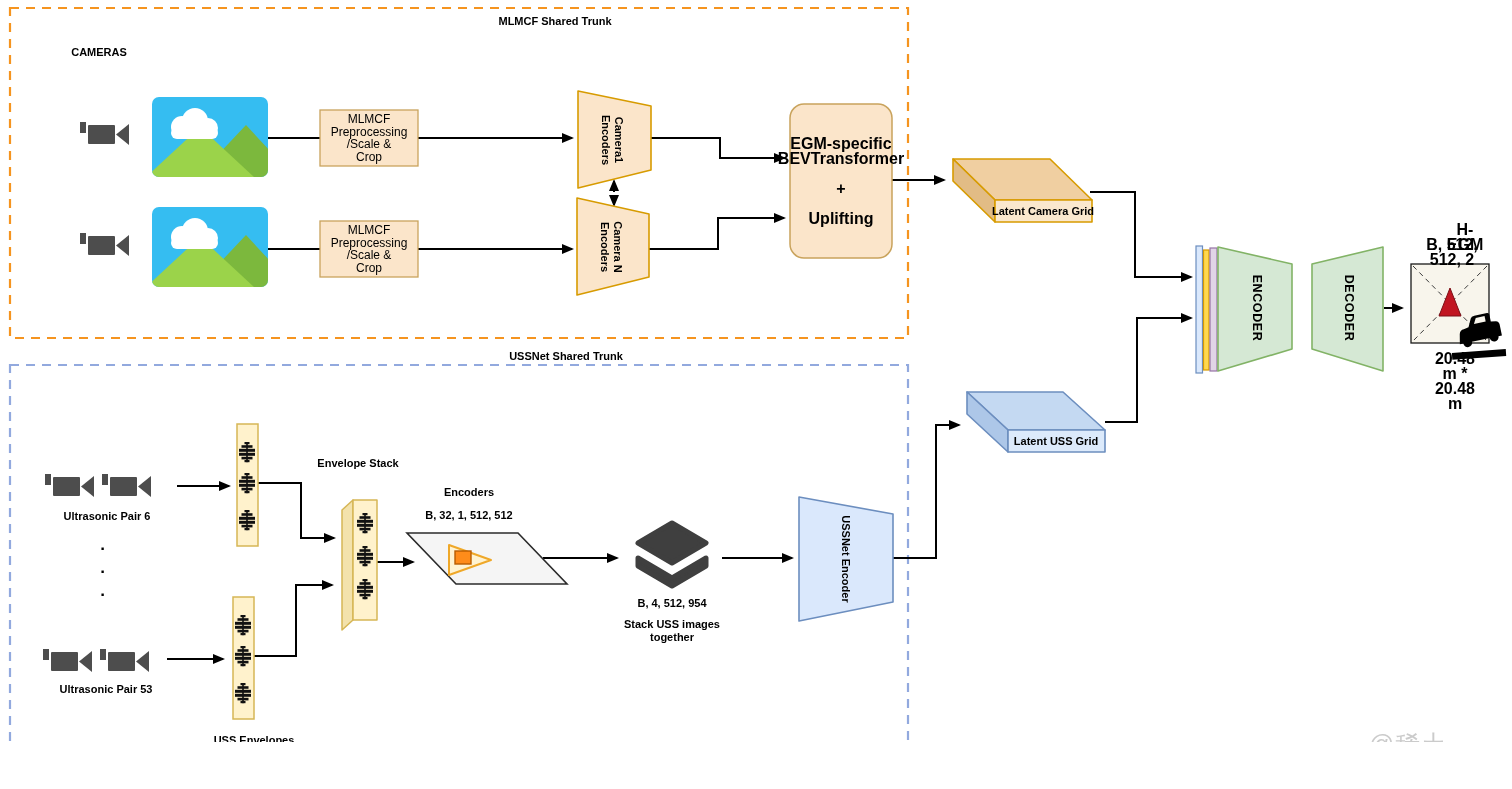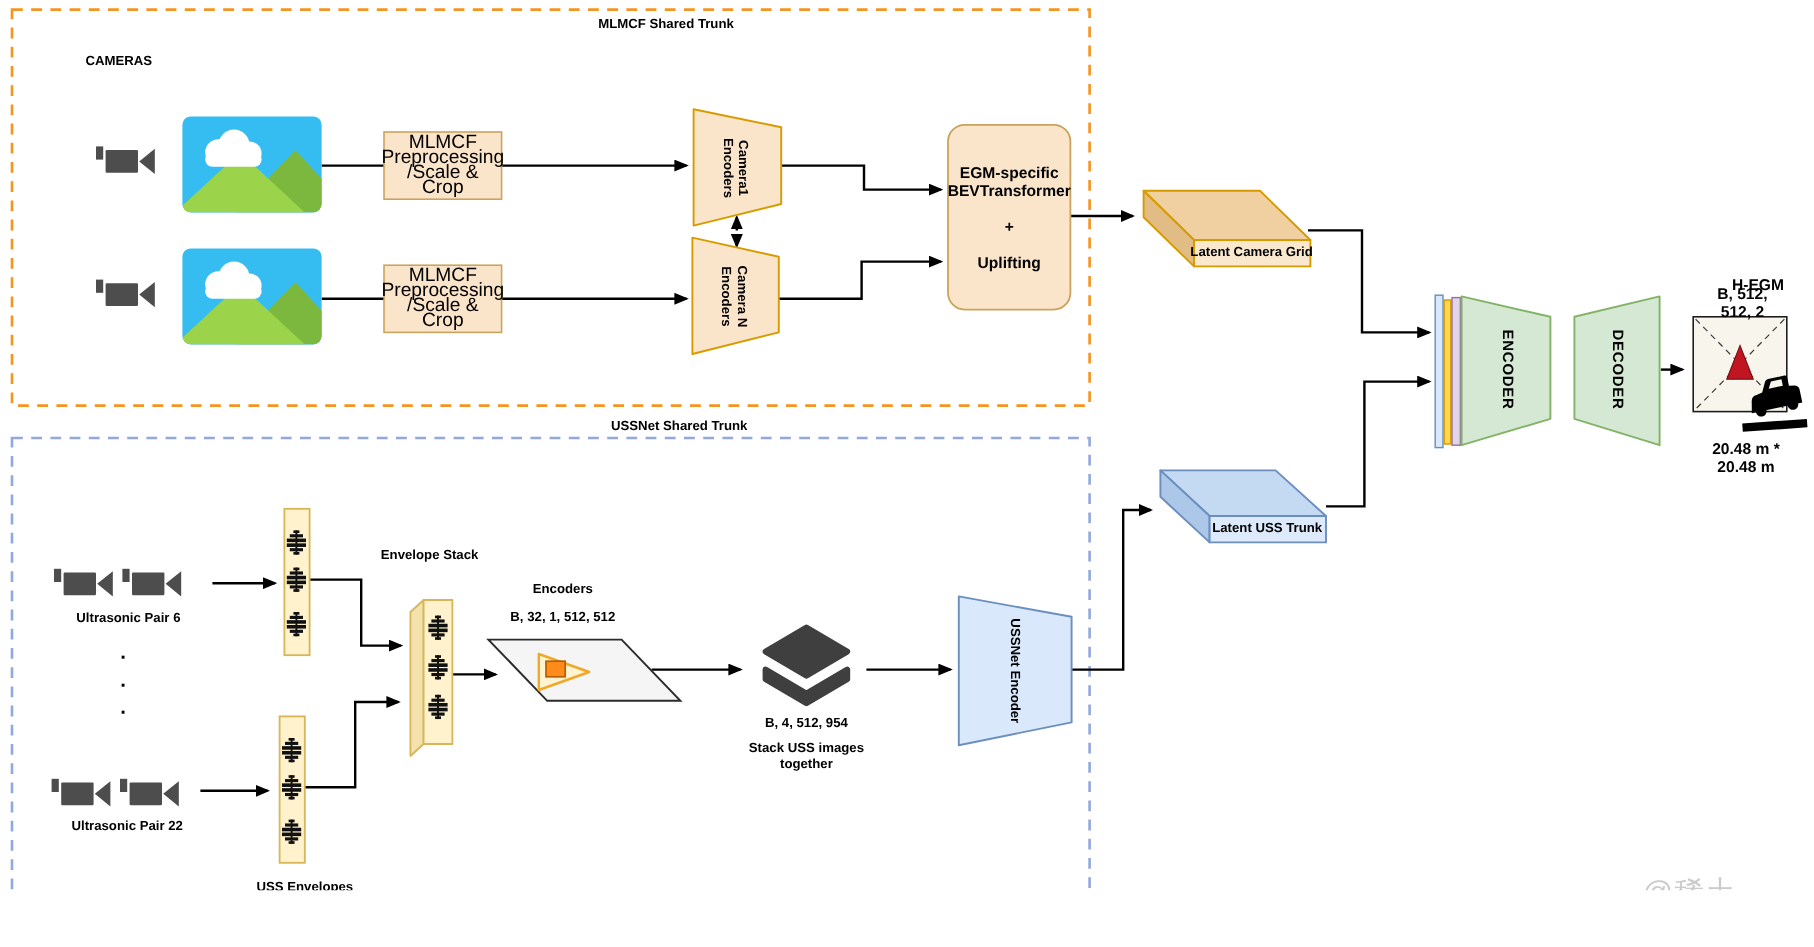--- a/index.html
+++ b/index.html
@@ -2,23 +2,23 @@
 <html><head>
 <meta charset="utf-8">
 <style>
   html,body{margin:0;padding:0;background:#fff;}
   #canvas{position:relative;width:1512px;height:742px;background:#fff;overflow:hidden;
           font-family:"Liberation Sans",sans-serif;}
   #shapes{position:absolute;left:0;top:0;z-index:0;}
   .label{position:absolute;z-index:2;transform:translate(-50%,-50%);
          font:bold 11px/13px "Liberation Sans",sans-serif;color:#000;
          white-space:pre-line;text-align:center;}
-  .norm{font-weight:400;font-size:16px;line-height:12.5px;}
+  .norm{font-weight:400;font-size:12px;line-height:12.5px;}
   .r90{transform:translate(-50%,-50%) rotate(90deg);}
-  .s12{font-size:13px;line-height:15px;}
+  .s12{font-size:16px;line-height:15px;}
   .cap{letter-spacing:.6px;font-size:12.5px;}
   .dots{font-size:17px;line-height:23px;}
   .wm{font-weight:400;font-size:25px;color:#cbcbcb;letter-spacing:1px;}
 </style>
 </head>
 <body>
 
 <div id="canvas">
 
 <svg id="shapes" width="1512" height="789" viewBox="0 0 1512 789">
@@ -192,30 +192,30 @@
 +
 
 Uplifting</div>
 <div class="label" style="left:1043px;top:211px">Latent Camera Grid</div>
 
 <div class="label" style="left:566px;top:356px">USSNet Shared Trunk</div>
 <div class="label" style="left:107px;top:516px">Ultrasonic Pair 6</div>
 <div class="label dots" style="left:103px;top:571px">·
 ·
 ·</div>
-<div class="label" style="left:106px;top:689px">Ultrasonic Pair 22</div>
+<div class="label" style="left:106px;top:689px">Ultrasonic Pair 53</div>
 <div class="label" style="left:254px;top:740px">USS Envelopes</div>
 <div class="label" style="left:358px;top:463px">Envelope Stack</div>
 <div class="label" style="left:469px;top:492px">Encoders</div>
 <div class="label" style="left:469px;top:515px">B, 32, 1, 512, 512</div>
 <div class="label" style="left:672px;top:603px">B, 4, 512, 954</div>
 <div class="label" style="left:672px;top:631px">Stack USS images
 together</div>
 <div class="label r90" style="left:845px;top:559px">USSNet Encoder</div>
-<div class="label" style="left:1056px;top:441px">Latent USS Trunk</div>
+<div class="label" style="left:1056px;top:441px">Latent USS Grid</div>
 
 <div class="label r90 cap" style="left:1256px;top:308px">ENCODER</div>
 <div class="label r90 cap" style="left:1348px;top:308px">DECODER</div>
 
 <div class="label s12" style="left:1465px;top:237px">H-EGM</div>
 <div class="label s12" style="left:1452px;top:252px">B, 512, 512, 2</div>
 <div class="label s12" style="left:1455px;top:381px">20.48 m * 20.48 m</div>
 
 <div class="label wm" style="left:1408px;top:757px">@稀土掘金技术社区</div>
 

